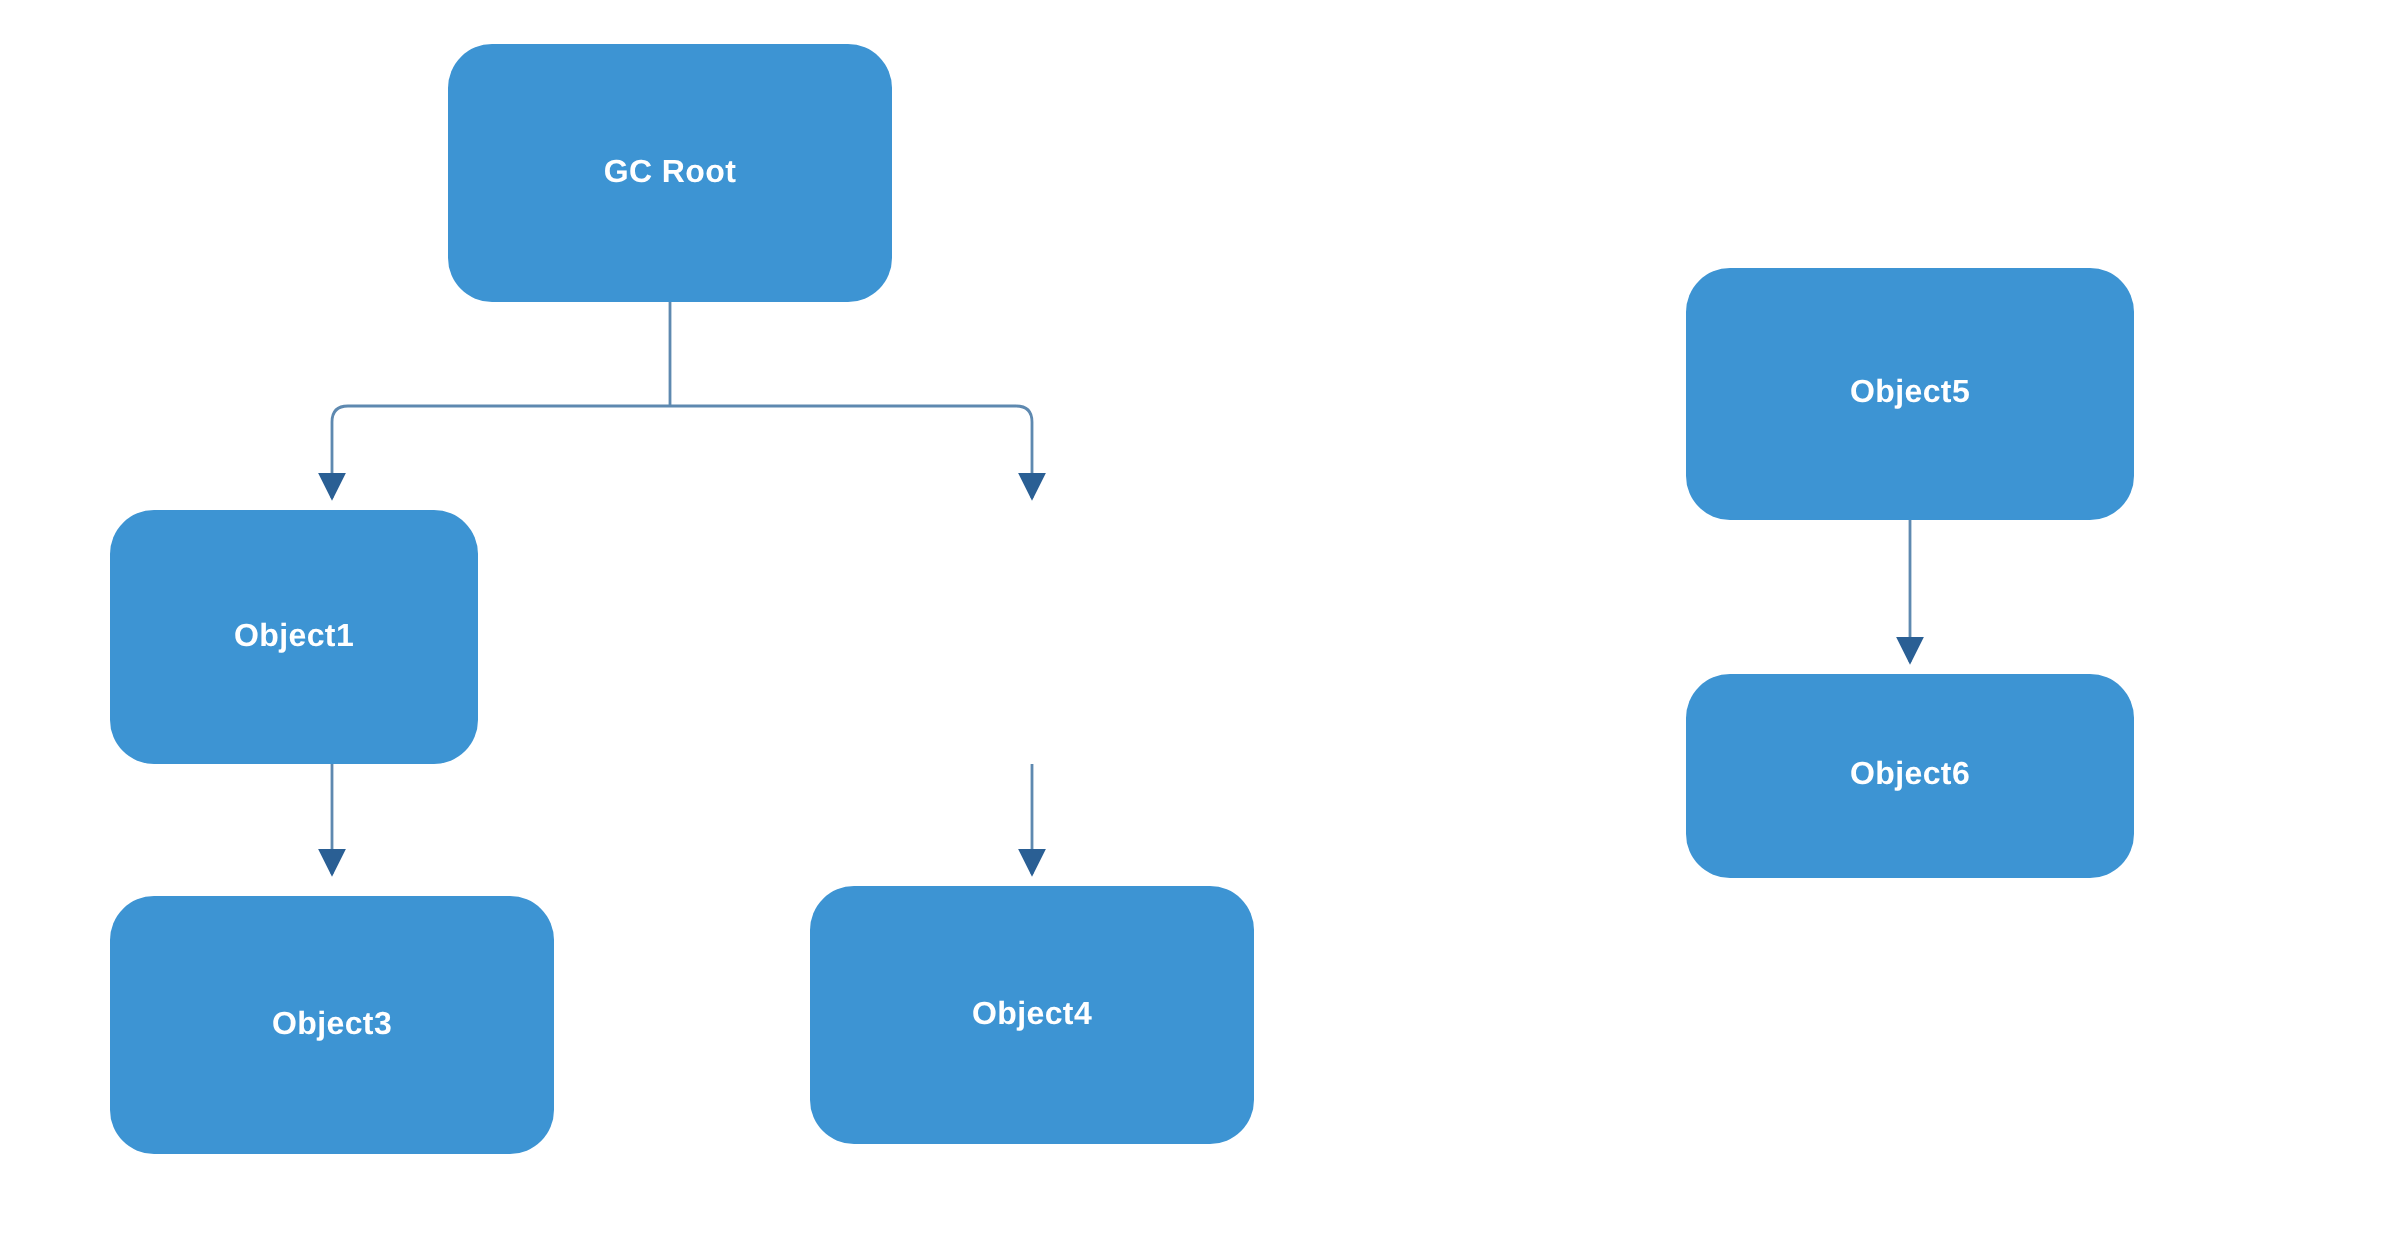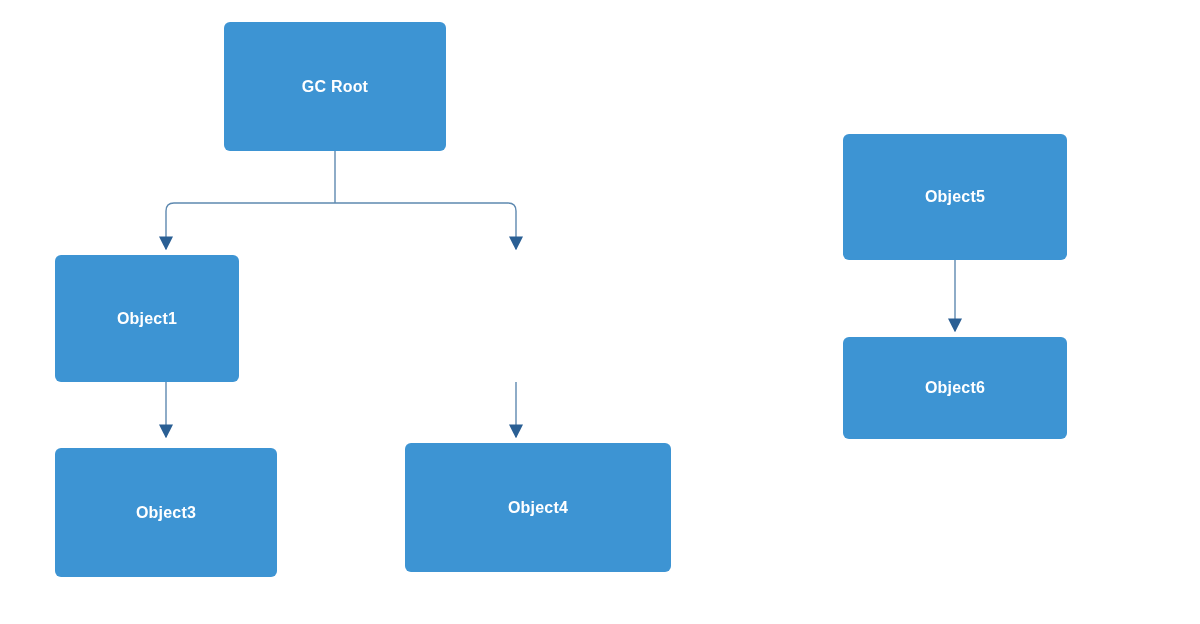--- a/index.html
+++ b/index.html
@@ -12,21 +12,21 @@
   *{margin:0;padding:0;box-sizing:border-box;}
   html,body{width:1200px;height:624px;background:var(--background);overflow:hidden;}
   body{font-family:"Liberation Sans","DejaVu Sans",sans-serif;}
   .canvas{position:relative;width:1200px;height:624px;background:var(--background);}
   .connector-layer{position:absolute;left:0;top:0;width:1200px;height:624px;}
   .connector-layer path.edge{fill:none;stroke:var(--connector);stroke-width:1.4;}
   .connector-layer marker path{fill:var(--arrowhead);stroke:none;}
   .node{
     position:absolute;
     background:var(--node-fill);
-    border-radius:6px;
+    border-radius:22px;
     display:flex;align-items:center;justify-content:center;
   }
   .node-label{
     color:var(--node-text);
     font-size:16px;
     font-weight:bold;
     letter-spacing:.2px;
   }
 </style>
 </head>
@@ -54,21 +54,21 @@
 
   <div class="node" style="left:55px;top:255px;width:184px;height:127px">
     <span class="node-label">Object1</span>
   </div>
 
 
   <div class="node" style="left:55px;top:448px;width:222px;height:129px">
     <span class="node-label">Object3</span>
   </div>
 
-  <div class="node" style="left:405px;top:443px;width:266px;height:129px">
+  <div class="node" style="left:405px;top:443px;width:222px;height:129px">
     <span class="node-label">Object4</span>
   </div>
 
   <div class="node" style="left:843px;top:134px;width:224px;height:126px">
     <span class="node-label">Object5</span>
   </div>
 
   <div class="node" style="left:843px;top:337px;width:224px;height:102px">
     <span class="node-label">Object6</span>
   </div>

